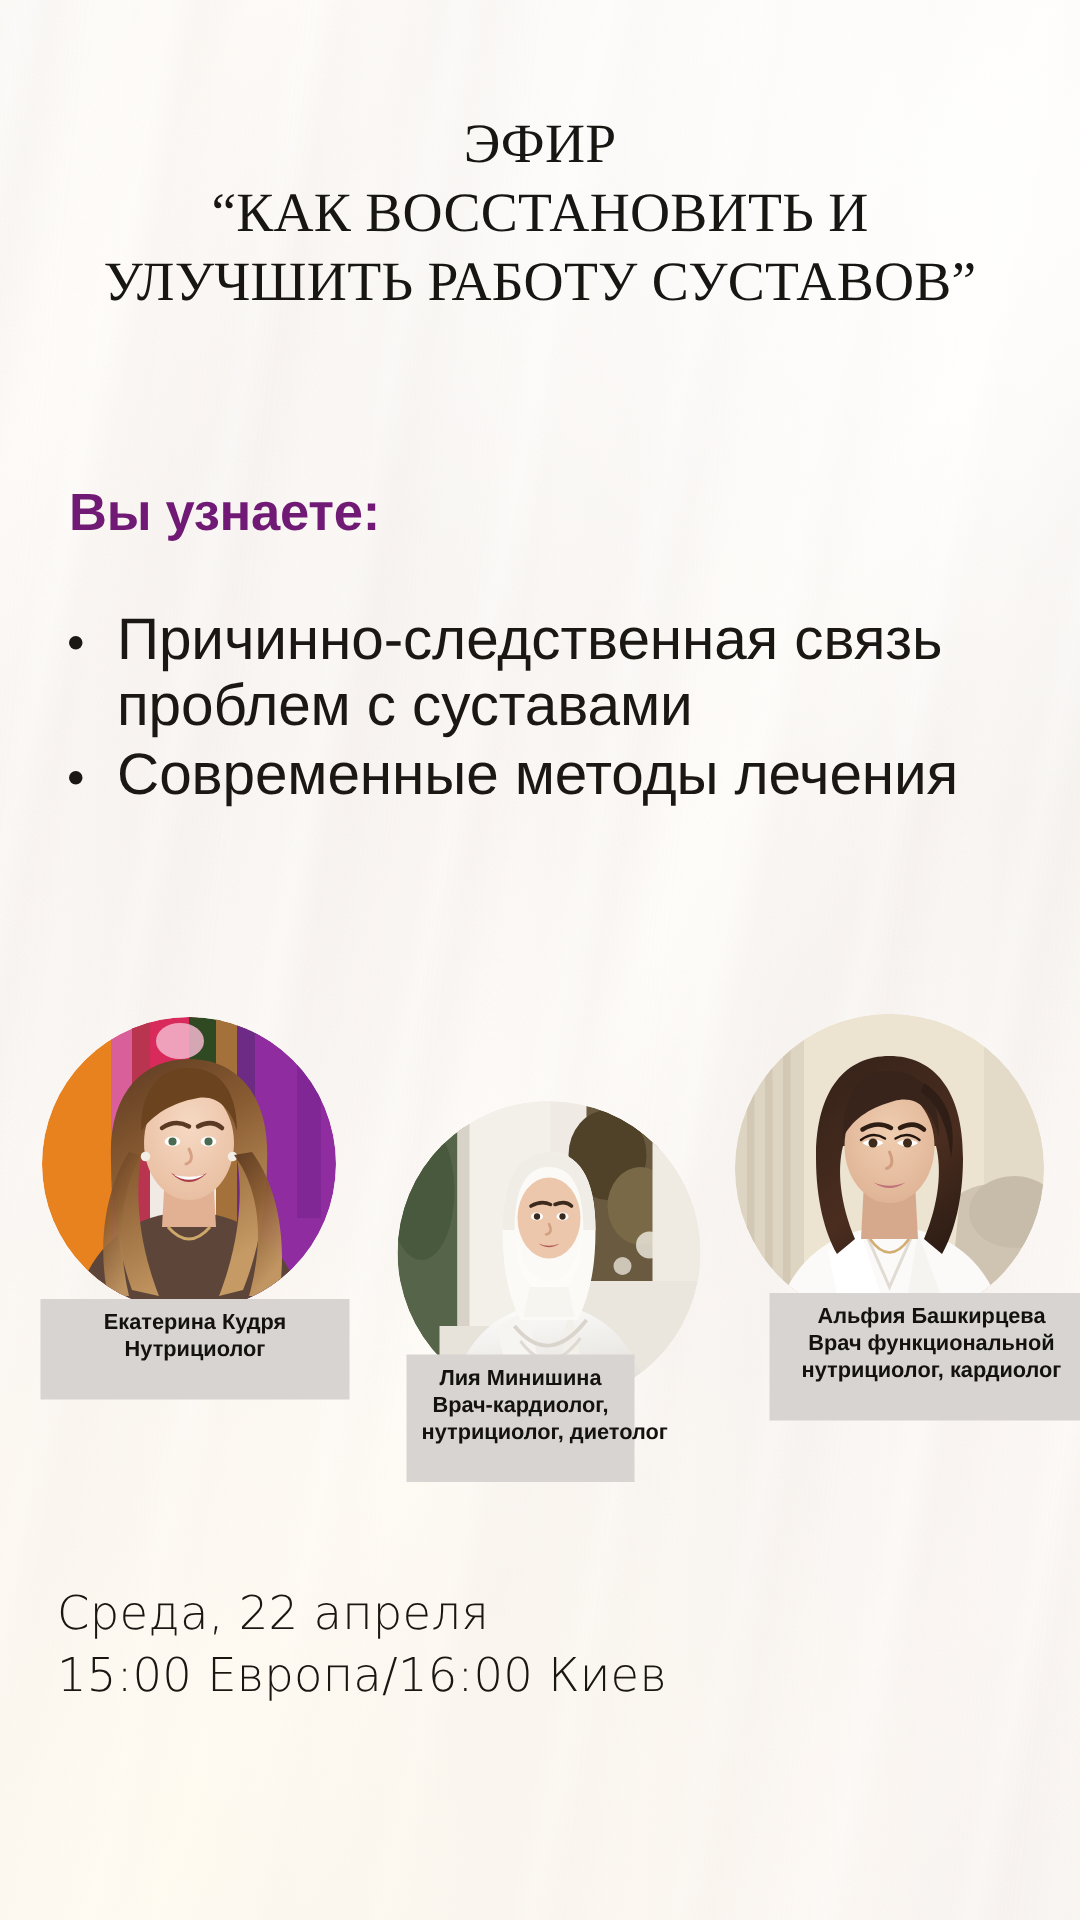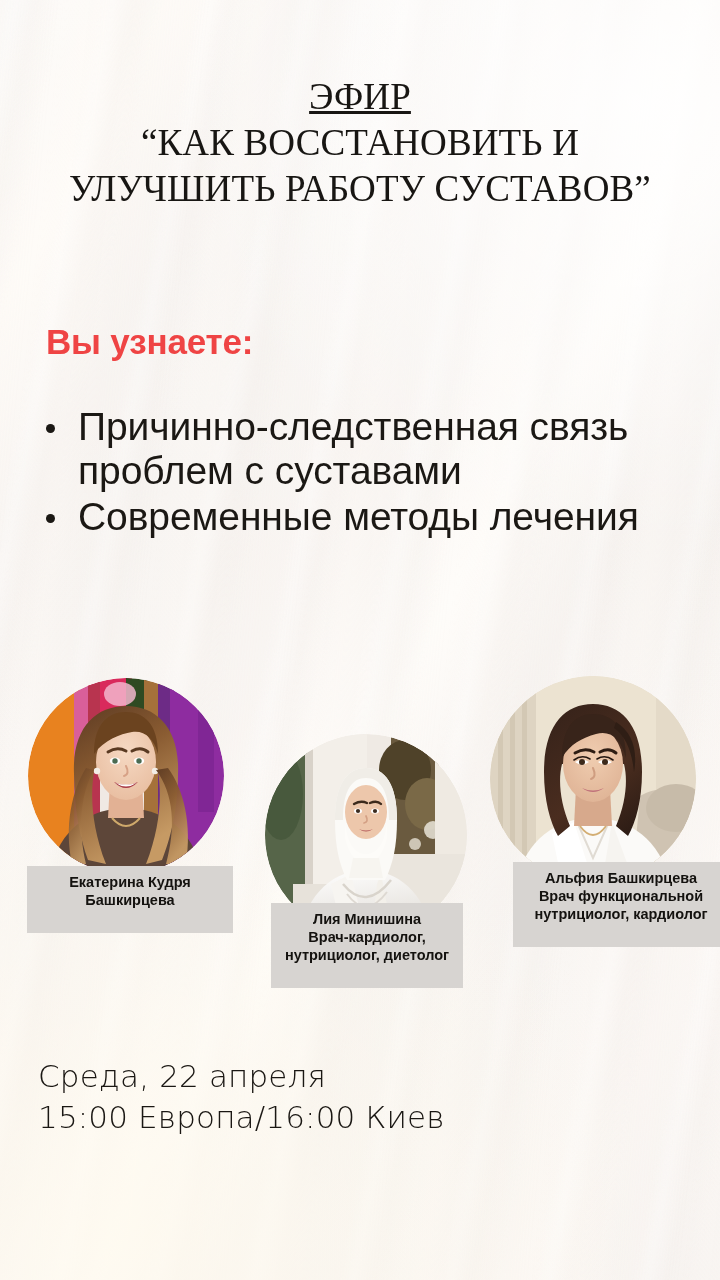--- a/index.html
+++ b/index.html
@@ -72,32 +72,32 @@
   .headline {
     position: absolute;
     left: 0;
     right: 0;
     top: 74px;
     text-align: center;
     font-family: "Liberation Serif", "DejaVu Serif", serif;
     color: #181613;
     letter-spacing: 0.01em;
   }
-  .headline .l1 { font-size: 37px; line-height: 46px; text-decoration: underline; }
+  .headline .l1 { font-size: 37px; line-height: 46px; }
   .headline .l2 { font-size: 37px; line-height: 46px; }
   .headline .l3 { font-size: 37px; line-height: 46px; }
 
   
   .lead {
     position: absolute;
     left: 46px;
     top: 322px;
     font-size: 35px;
     font-weight: 700;
-    color: #ef4444;
+    color: #701a75;
     letter-spacing: -0.005em;
   }
 
   
   .bullets {
     position: absolute;
     left: 40px;
     top: 405px;
     width: 640px;
     list-style: none;
@@ -155,21 +155,21 @@
     font-weight: 700;
     color: #14120f;
     white-space: nowrap;
   }
 
   
   #sp-left .avatar   { left: 28px;  top: 678px; width: 196px; height: 196px; }
   #sp-left .namebox  { left: 27px;  top: 866px; width: 206px; }
 
   #sp-mid .avatar    { left: 265px; top: 734px; width: 202px; height: 202px; }
-  #sp-mid .namebox   { left: 271px; top: 903px; width: 192px; }
+  #sp-mid .namebox   { left: 271px; top: 903px; width: 152px; }
 
   #sp-right .avatar  { left: 490px; top: 676px; width: 206px; height: 206px; }
   #sp-right .namebox { left: 513px; top: 862px; width: 216px; }
 
   
   .schedule {
     position: absolute;
     left: 38px;
     top: 1056px;
     font-family: "DejaVu Sans", sans-serif;
@@ -270,21 +270,21 @@
 
           <path d="M84 140 q14 16 28 0" stroke="#cfa96b" stroke-width="2" fill="none"></path>
 
           <path d="M128 92 C146 116 148 150 138 186 L158 186 C164 146 156 112 140 90 Z" fill="url(#hairL)" opacity="0.95"></path>
           <path d="M66 92 C52 116 50 152 58 186 L44 186 C36 148 44 112 58 90 Z" fill="url(#hairL)" opacity="0.9"></path>
         </g>
       </svg>
     </div>
     <div class="namebox">
       <span class="nm">Екатерина Кудря</span>
-      <span class="rl">Башкирцева</span>
+      <span class="rl">Нутрициолог</span>
     </div>
   </div>
 
   <div class="speaker" id="sp-mid">
     <div class="avatar">
       <svg viewBox="0 0 202 202" width="202" height="202">
         <defs>
           <clipPath id="clipM">
               <circle cx="101" cy="101" r="101"></circle>
             </clipPath>

